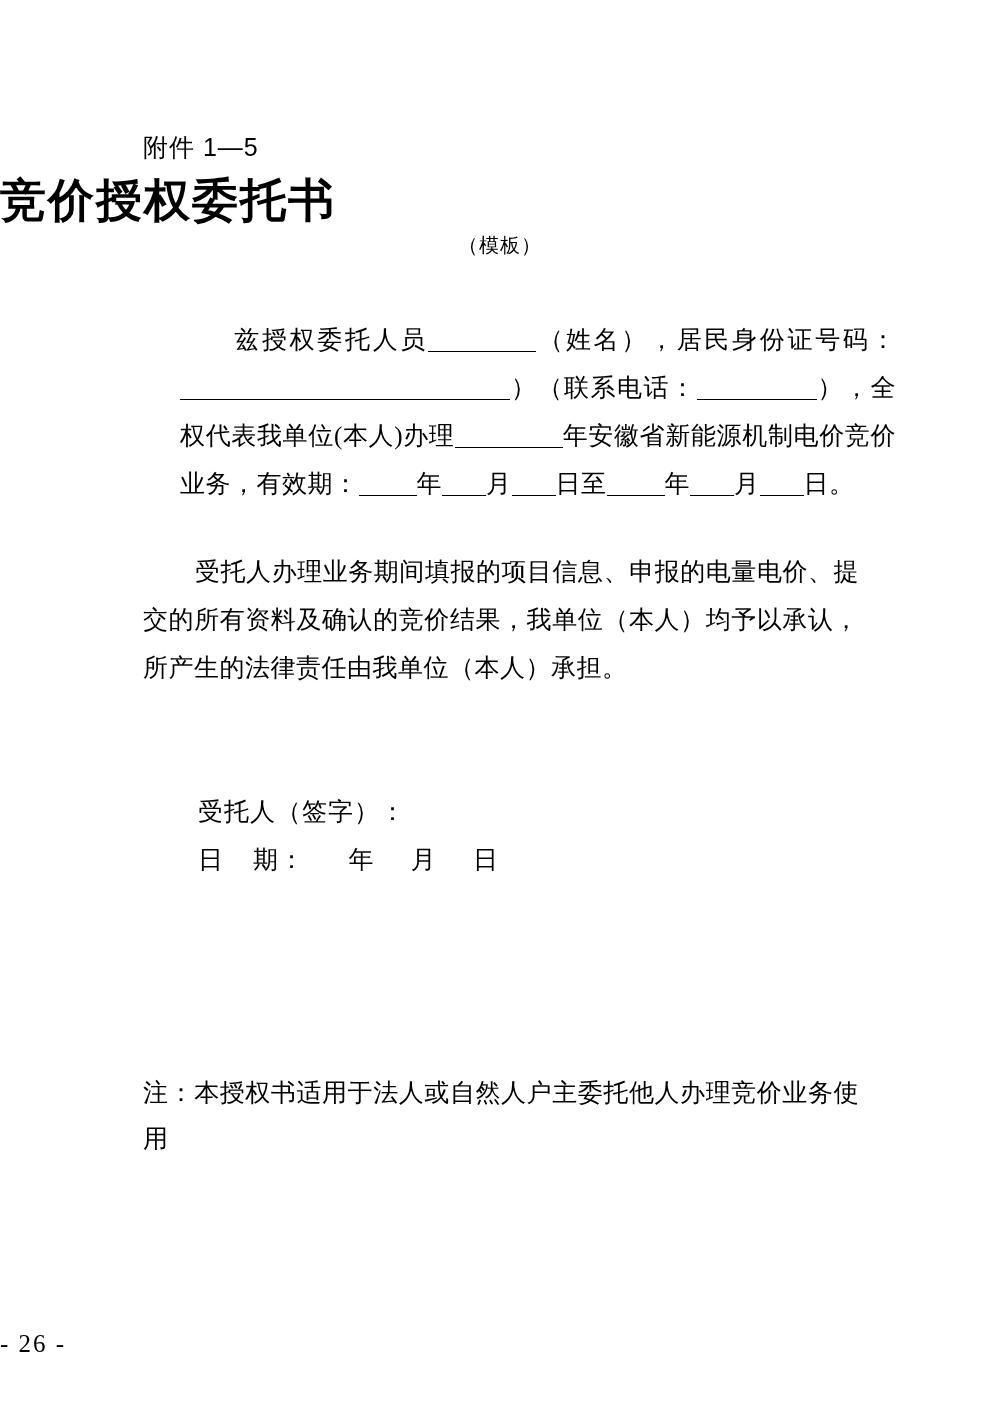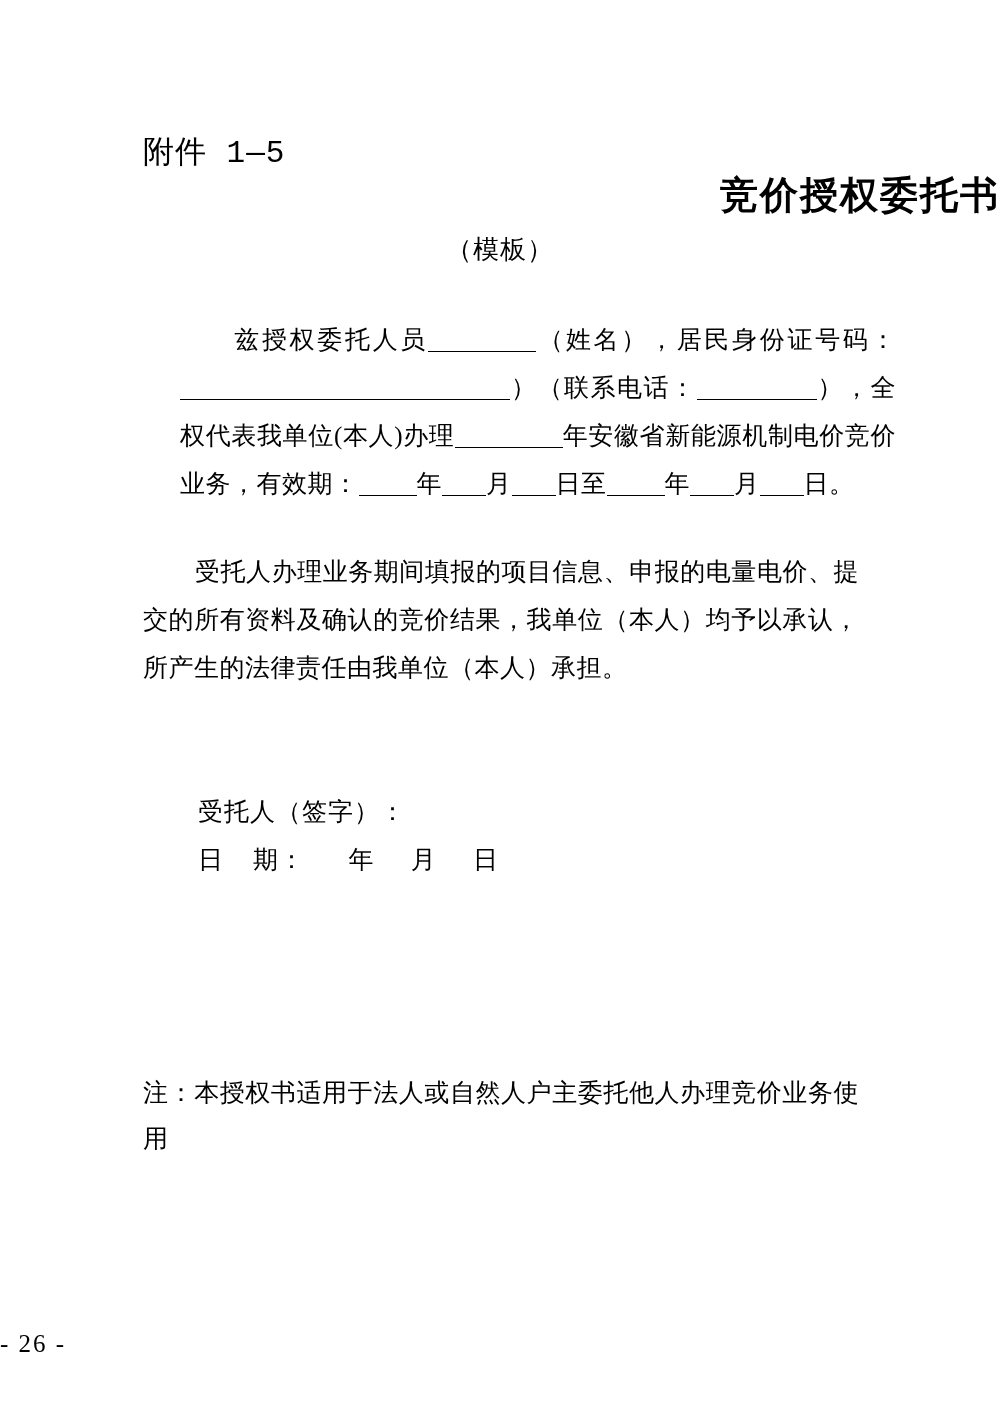--- a/index.html
+++ b/index.html
@@ -18,43 +18,43 @@
   .page {
     position: absolute;
     left: 0; top: 0;
     width: 1000px;
     height: 1414px;
   }
   .attachment-label {
     position: absolute;
     left: 143px;
     top: 131px;
-    font-family: Liberation Mono, monospace;
-    font-size: 31px;
+    font-family: Liberation Sans, sans-serif;
+    font-size: 25px;
     letter-spacing: 1px;
   }
   .doc-title {
     position: absolute;
     left: 0;
     top: 170px;
     width: 1000px;
-    text-align: right;
+    text-align: left;
     font-family: "DejaVu Sans", sans-serif;
     font-weight: bold;
-    font-size: 38px;
+    font-size: 46px;
     letter-spacing: 2px;
   }
   .doc-subtitle {
     position: absolute;
     left: 0;
     top: 232px;
     width: 1000px;
     text-align: center;
     font-family: "Liberation Serif", serif;
-    font-size: 26px;
+    font-size: 20px;
     letter-spacing: 1px;
     box-sizing: border-box;
   }
   .body-block {
     position: absolute;
     left: 143px;
     width: 716px;
     font-family: "Liberation Serif", serif;
     font-size: 25px;
     line-height: 48px;

